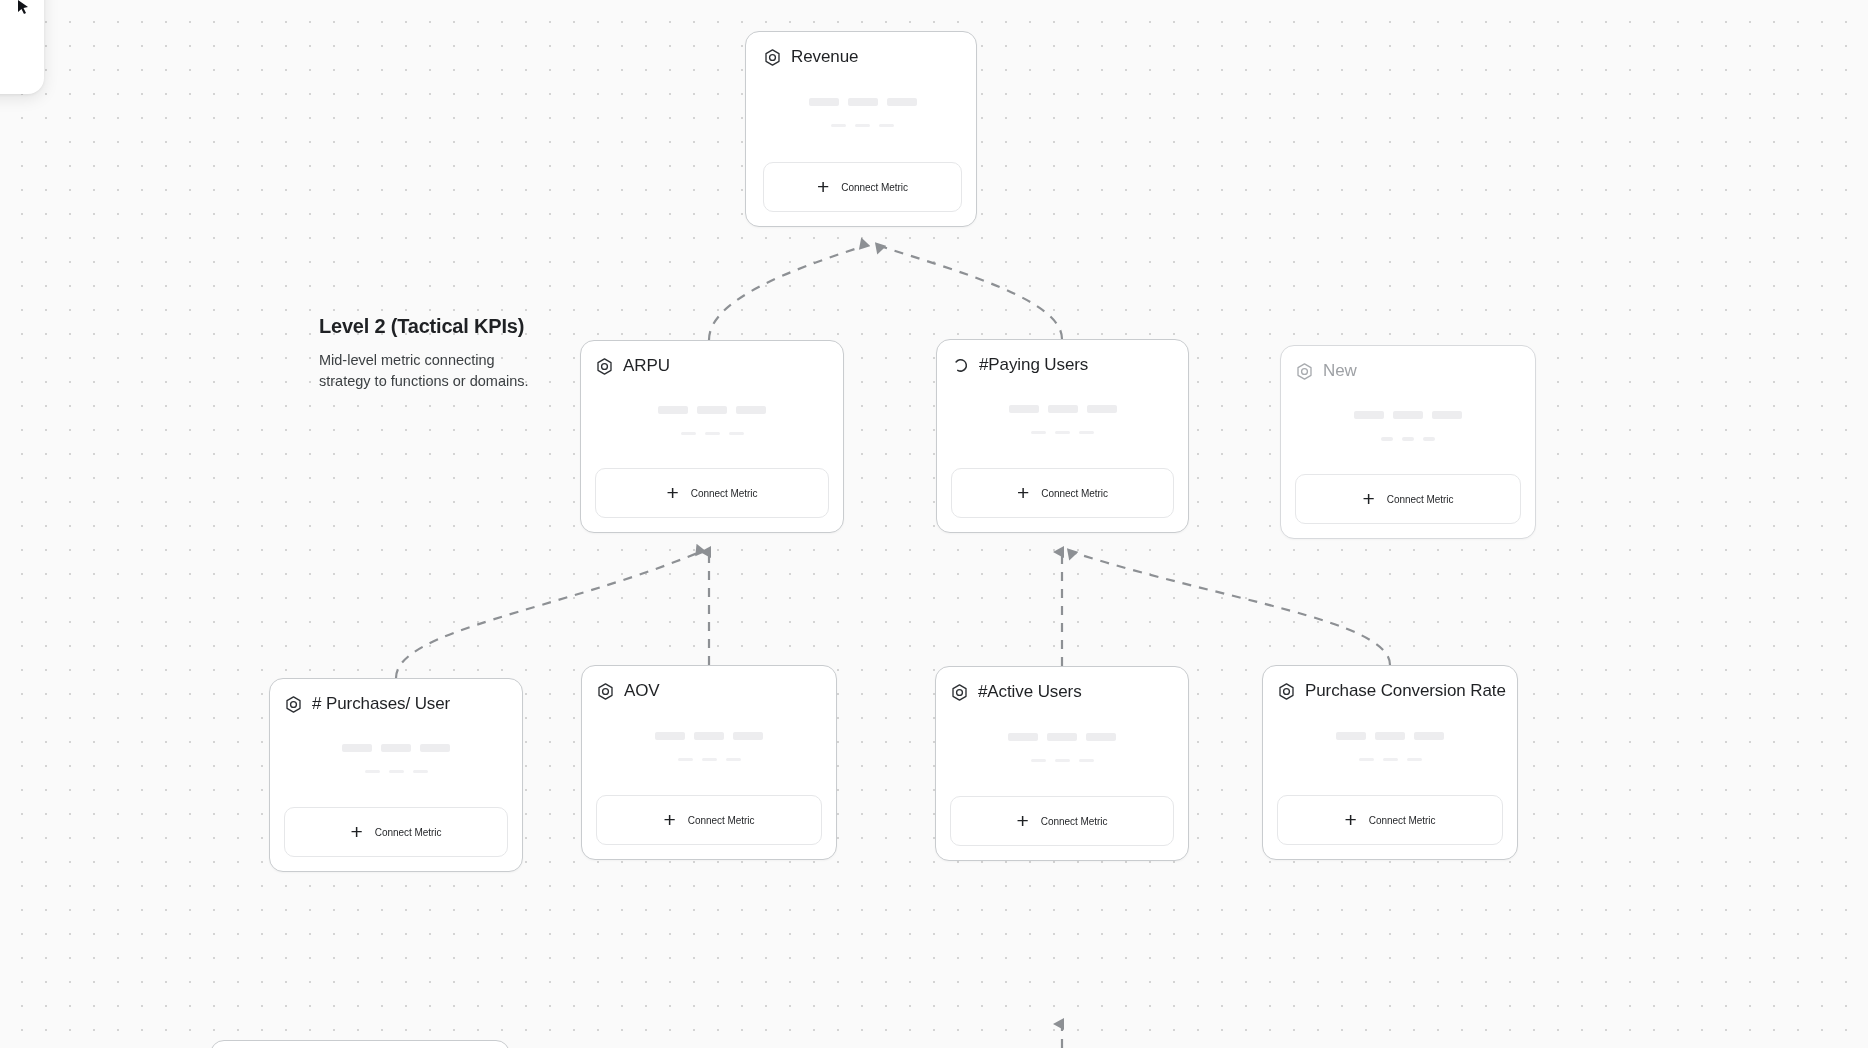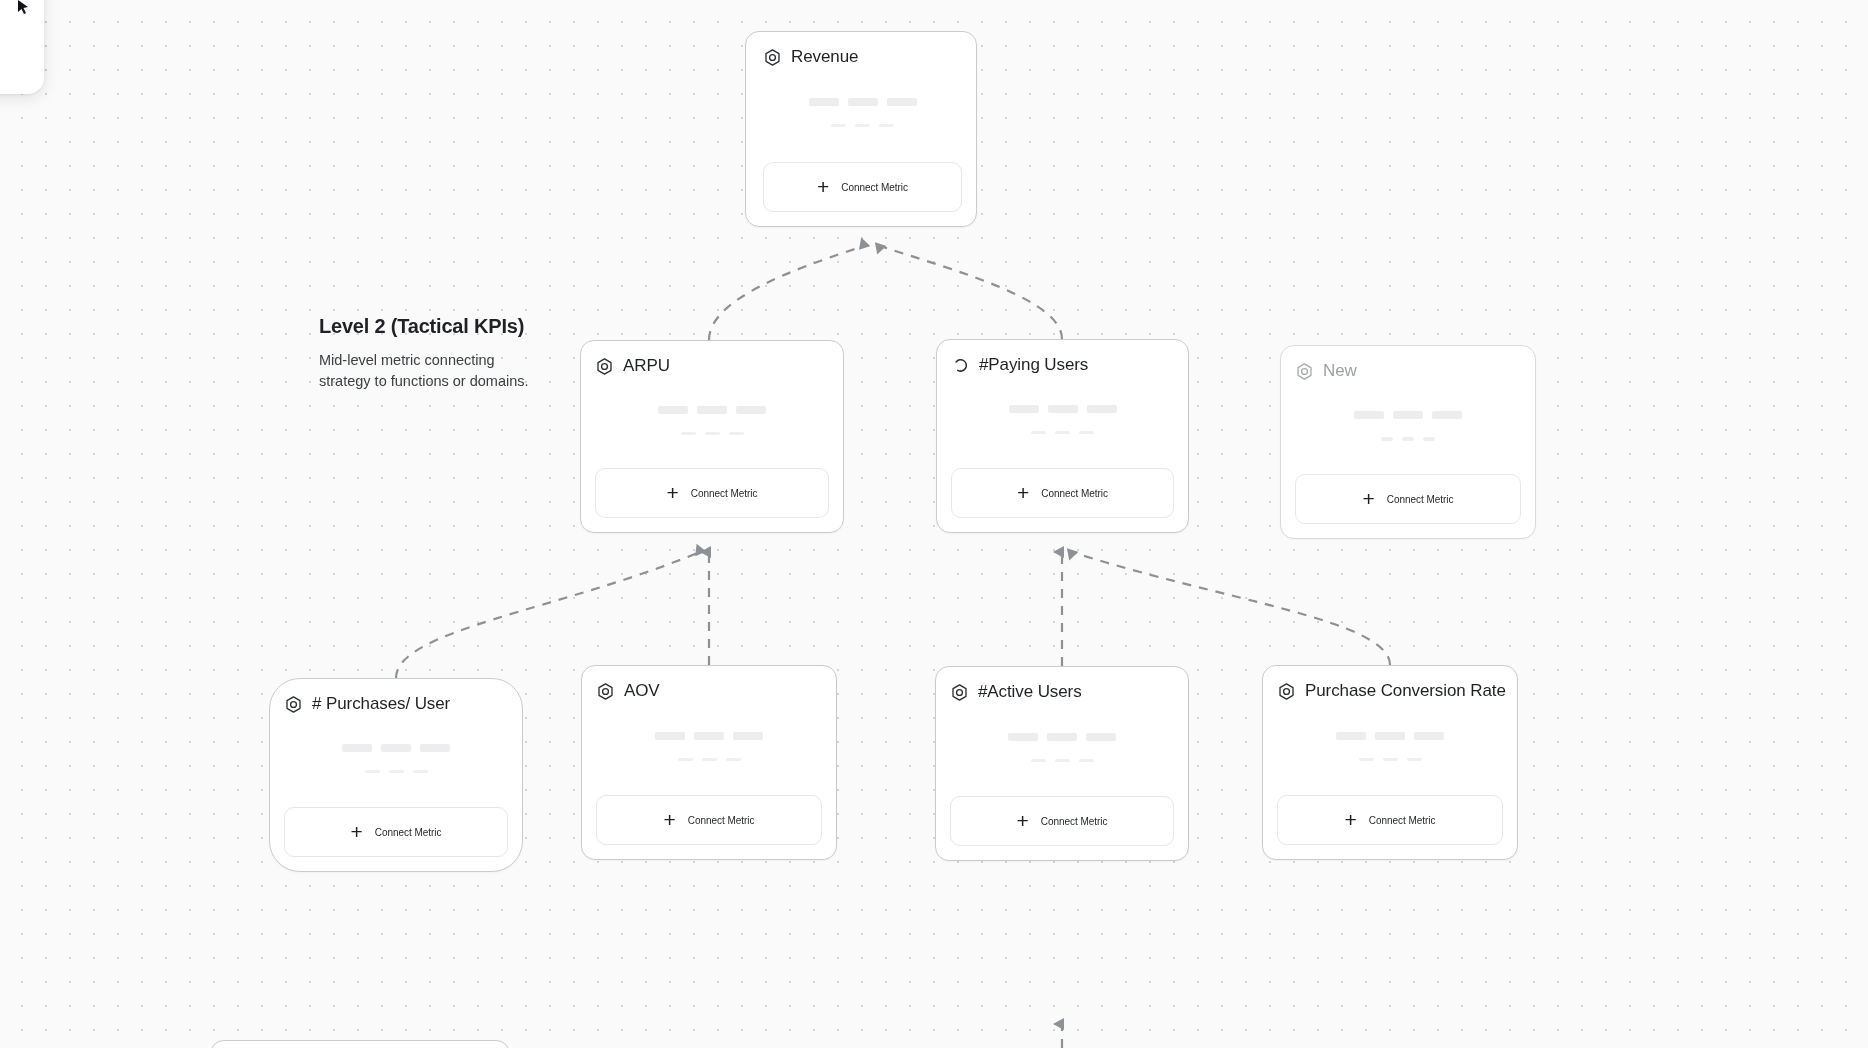--- a/index.html
+++ b/index.html
@@ -179,21 +179,21 @@
     letter-spacing: -0.05px;
     color: #1f2124;
     white-space: nowrap;
   }
 
   
   #card-revenue       { left: 745px;  top: 31px;   width: 232px; height: 196px; padding-left: 17px; }
   #card-arpu          { left: 580px;  top: 340px;  width: 264px; height: 193px; }
   #card-paying-users  { left: 936px;  top: 339px;  width: 253px; height: 194px; }
   #card-new           { left: 1272px; top: 345px;  width: 256px; height: 194px; margin-left: 8px; }
-  #card-purchases     { left: 269px;  top: 678px;  width: 254px; height: 194px; border-radius: 31px; }
+  #card-purchases     { left: 269px;  top: 678px;  width: 254px; height: 194px; }
   #card-aov           { left: 581px;  top: 665px;  width: 256px; height: 195px; }
   #card-active-users  { left: 935px;  top: 666px;  width: 254px; height: 195px; }
   #card-conversion    { left: 1262px; top: 665px;  width: 256px; height: 195px; }
 
   
   #card-partial-bottom-left {
     left: 210px; top: 1040px; width: 300px; height: 190px;
   }
 </style>
 </head>

